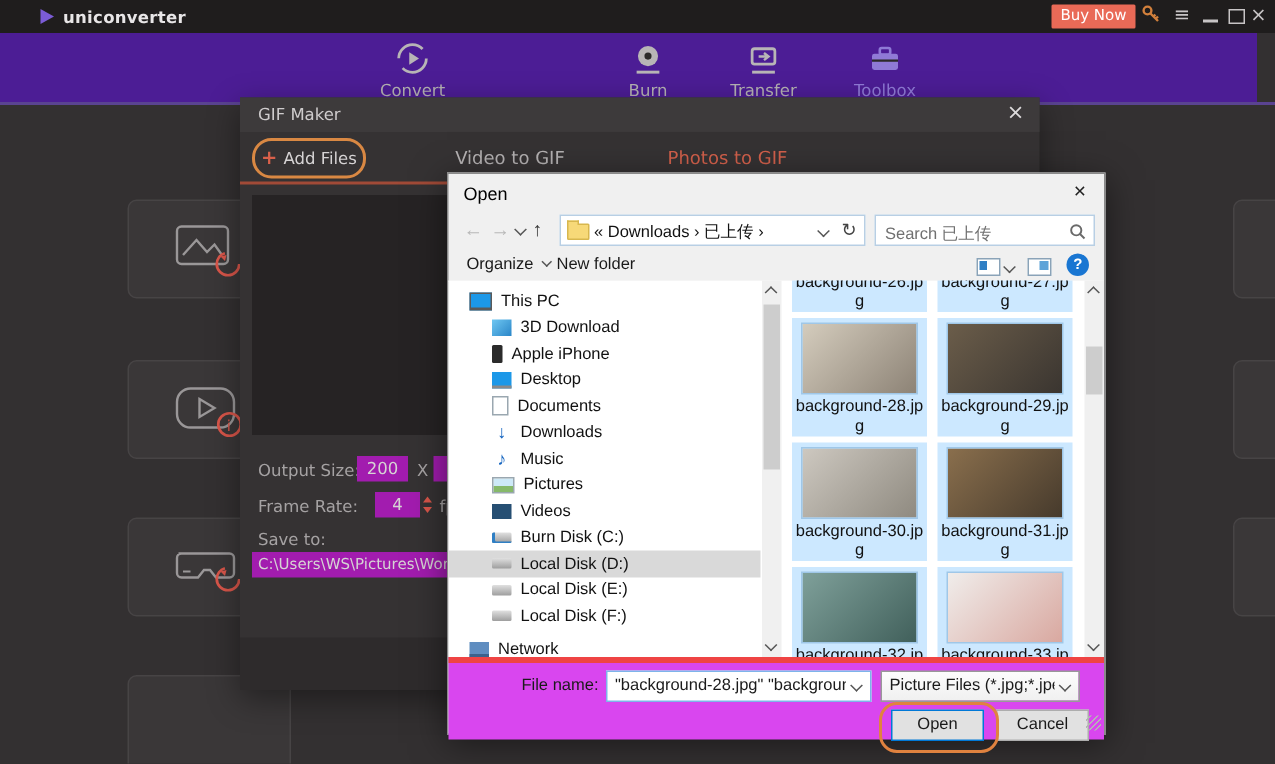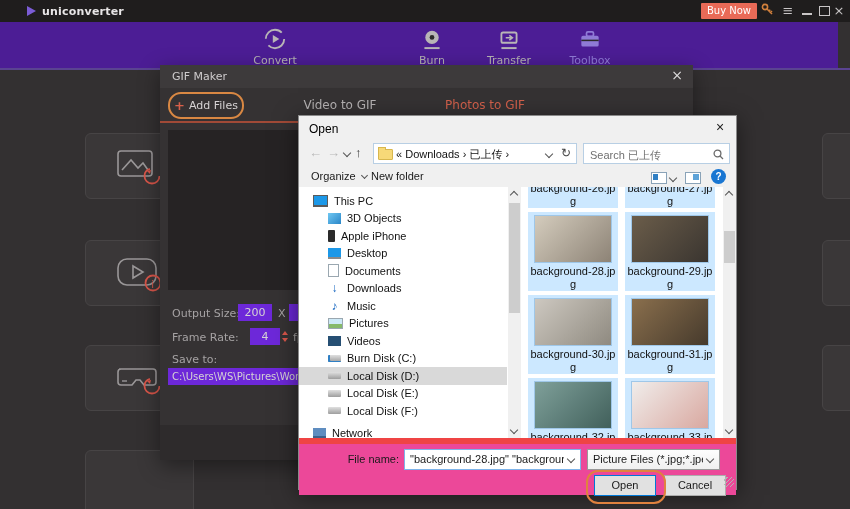--- a/index.html
+++ b/index.html
@@ -33,21 +33,21 @@
   .gp-title{position:absolute;left:12px;top:5px;font-size:11px;color:#cfcccd}
   .gp-close{position:absolute;right:8px;top:2px;font-size:14px;color:#dddbdc;width:16px;text-align:center;cursor:default}
   .gp-tabs{position:absolute;left:0;top:23px;width:100%;height:33px;border-bottom:2px solid #a14a37}
   .add-files{position:absolute;left:8px;top:4px;width:72px;height:23px;border:2px solid #d98843;border-radius:13px;
              font-size:11px;color:#d6d3d4;display:flex;align-items:center;justify-content:center;gap:4px}
   .add-files .plus{color:#d9604a;font-size:13px;font-weight:bold}
   .gp-tab{position:absolute;top:10px;font-size:12px;color:#b5b2b3;width:120px;text-align:center}
   .gp-tab.active{color:#d2604b}
   .gp-preview{position:absolute;left:8px;top:65px;width:300px;height:160px;background:#262324}
   .gp-label{position:absolute;font-size:11px;color:#a5a2a3}
-  .gp-input{position:absolute;background:#6d28d9;border:none;color:#d6d3d4;font-size:11px;text-align:center;
+  .gp-input{position:absolute;background:#a21caf;border:none;color:#d6d3d4;font-size:11px;text-align:center;
             font-family:"DejaVu Sans",sans-serif;height:17px;padding:0}
   .spin{position:absolute;width:7px;height:17px}
   .spin i{position:absolute;left:0;width:0;height:0;border-left:3.5px solid transparent;border-right:3.5px solid transparent}
   .spin .up{top:3px;border-bottom:4px solid #d9564a}
   .spin .dn{bottom:3px;border-top:4px solid #d9564a}
   .gp-footer{position:absolute;left:0;bottom:0;width:100%;height:35px;background:#2e2b2c}
 
   
   .tile svg{position:absolute;left:28px;top:9px}
 
@@ -104,21 +104,21 @@
   .sb-dn{bottom:5px;transform:rotate(45deg)}
   .sb-thumb{position:absolute;left:1px;width:11px;background:#cdcdcd}
 
   
   .grid{position:absolute;left:229px;top:-7px;width:194px;display:flex;flex-wrap:wrap}
   .file-item{width:90px;margin:0 7px 4px 0;background:#cce8ff;text-align:center;padding:2px 0 1px;box-sizing:border-box}
   .file-thumb{width:76px;height:46px;margin:1px auto 2px;border:1px solid #9fc7e8;background:#ddd}
   .file-label{font-size:11px;line-height:12.5px;color:#111;word-break:break-all;padding:0 2px}
 
   
-  .od-bottom{position:absolute;left:0;top:322px;width:437px;height:51px;background:#ec4899;border-top:6px solid #ef4444}
+  .od-bottom{position:absolute;left:0;top:322px;width:437px;height:51px;background:#d946ef;border-top:4px solid #ef4444}
   .fn-label{position:absolute;left:0;top:9px;width:100px;text-align:right;font-size:11px}
   .combo{position:absolute;height:21px;background:#fff;border:1px solid #7eb4ea;box-sizing:border-box;font-size:11px}
   .combo .val{position:absolute;left:5px;top:3px;white-space:nowrap;overflow:hidden;right:16px}
   .combo .chev{position:absolute;right:6px;top:6px}
   .combo.type{border-color:#999;background:linear-gradient(#fdfdfd,#f0f0f0)}
   .btn{position:absolute;top:0;width:62px;height:21px;background:#e1e1e1;border:1px solid #adadad;
        font-size:11px;text-align:center;line-height:19px;box-sizing:border-box}
   .btn.primary{border-color:#0078d7}
   .annot{position:absolute;border:2px solid #e0823f;border-radius:12px}
   .grip{position:absolute;right:2px;bottom:2px;width:10px;height:10px;
@@ -283,21 +283,21 @@
   <div class="od-content">
     <div class="tree">
 
         <div class="tree-item">
           <span class="tree-ico ico-monitor"></span>
           <span>This PC</span>
         </div>
 
         <div class="tree-item child">
           <span class="tree-ico ico-cube"></span>
-          <span>3D Objects</span>
+          <span>3D Download</span>
         </div>
 
         <div class="tree-item child">
           <span class="tree-ico ico-phone"></span>
           <span>Apple iPhone</span>
         </div>
 
         <div class="tree-item child">
           <span class="tree-ico ico-desktop"></span>
           <span>Desktop</span>

